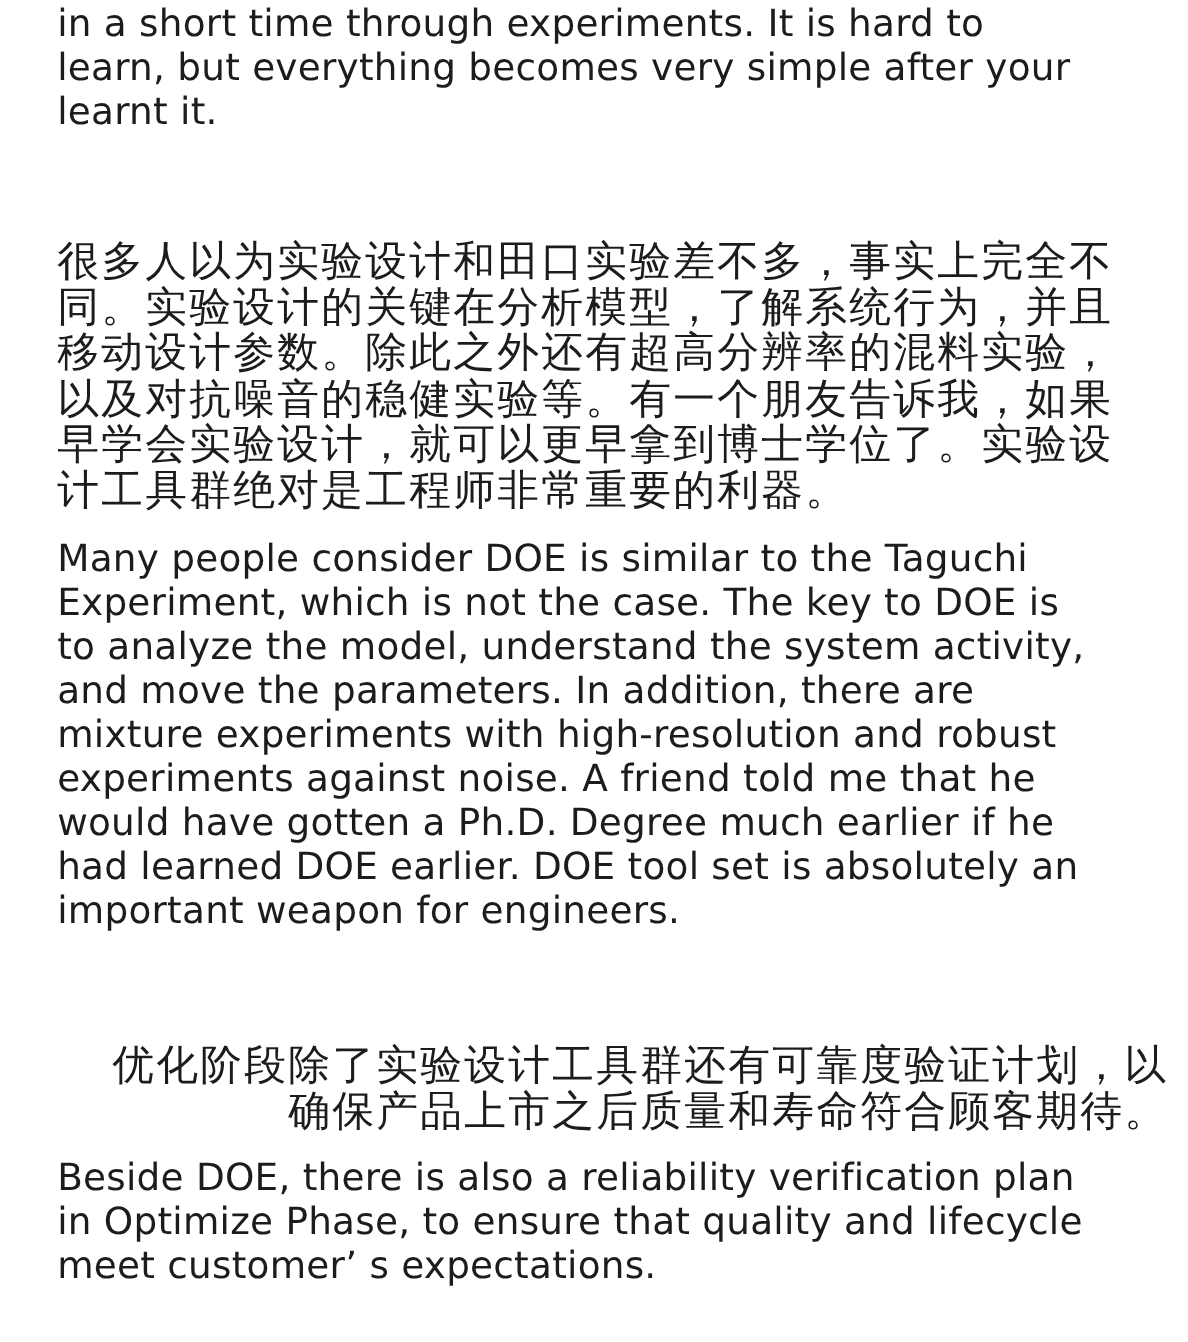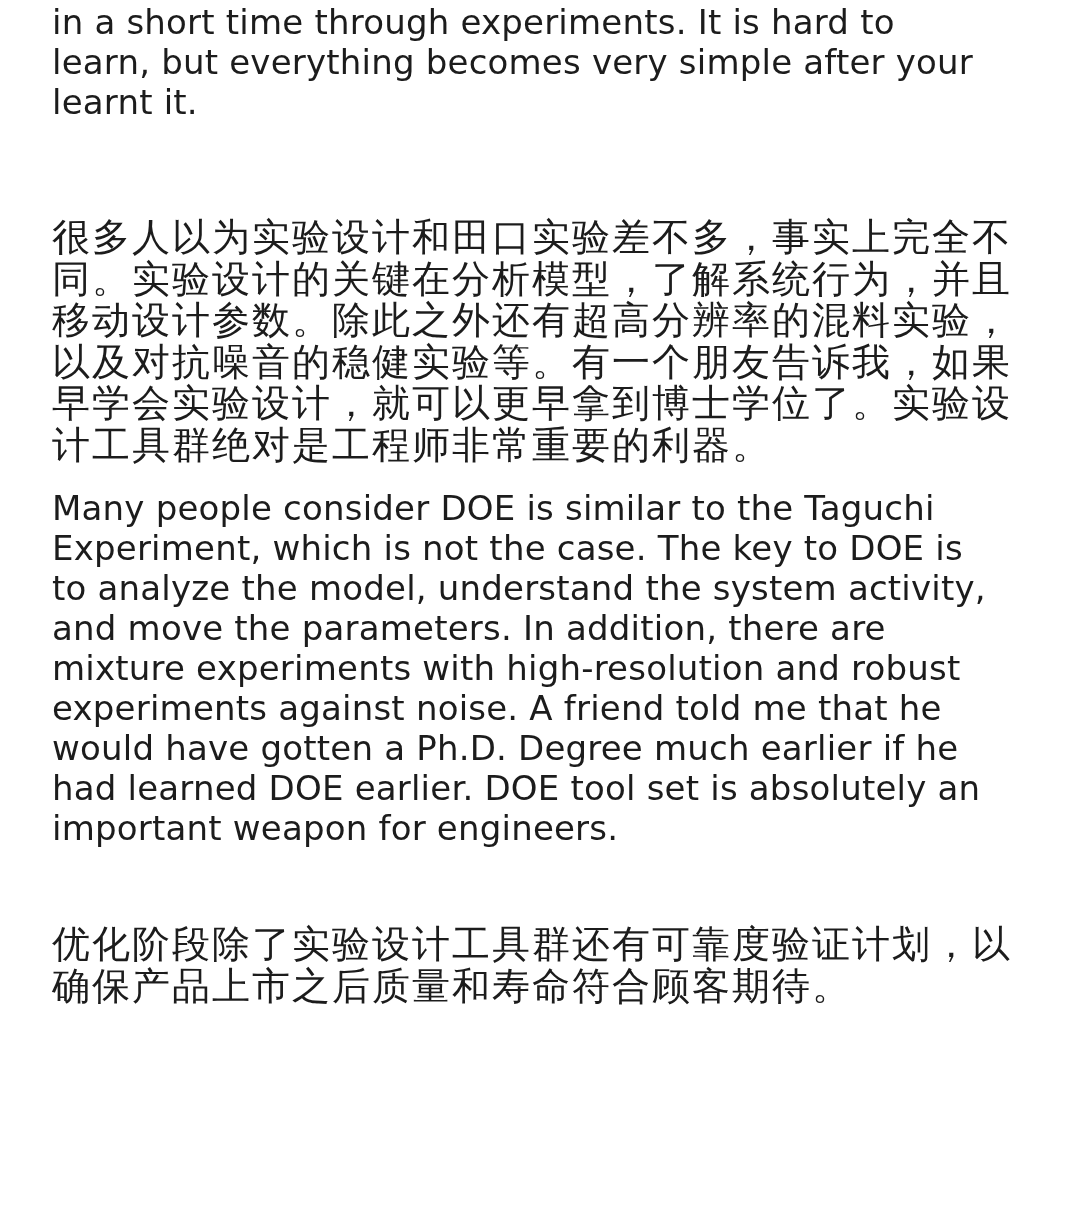--- a/index.html
+++ b/index.html
@@ -34,22 +34,22 @@
   }
   .para.zh {
     font-family: "DejaVu Sans", sans-serif;
     font-size: 38px;
     line-height: 41.5px;
     letter-spacing: 2px;
   }
   
   .para:nth-of-type(1) { margin-bottom: 95px; }
   .para:nth-of-type(2) { margin-bottom: 22px; }
-  .para:nth-of-type(3) { margin-bottom: 76px; }
-  .para:nth-of-type(4) { margin-bottom: 20px; }
+  .para:nth-of-type(3) { margin-bottom: 100px; }
+  .para:nth-of-type(4) { margin-bottom: 20px; text-align: right; }
   .para:nth-of-type(5) { margin-bottom: 0; }
 </style>
 </head>
 <body>
 
 <main class="page">
   <p class="para en">in a short time through experiments. It is hard to
 learn, but everything becomes very simple after your
 learnt it.</p>
 
@@ -66,13 +66,16 @@
 and move the parameters. In addition, there are
 mixture experiments with high-resolution and robust
 experiments against noise. A friend told me that he
 would have gotten a Ph.D. Degree much earlier if he
 had learned DOE earlier. DOE tool set is absolutely an
 important weapon for engineers.</p>
 
   <p class="para zh" lang="zh">优化阶段除了实验设计工具群还有可靠度验证计划，以
 确保产品上市之后质量和寿命符合顾客期待。</p>
 
+  <p class="para en">Beside DOE, there is also a reliability verification plan
+in Optimize Phase, to ensure that quality and lifecycle
+meet customer’ s expectations.</p>
 </main>
 
 </body></html>

